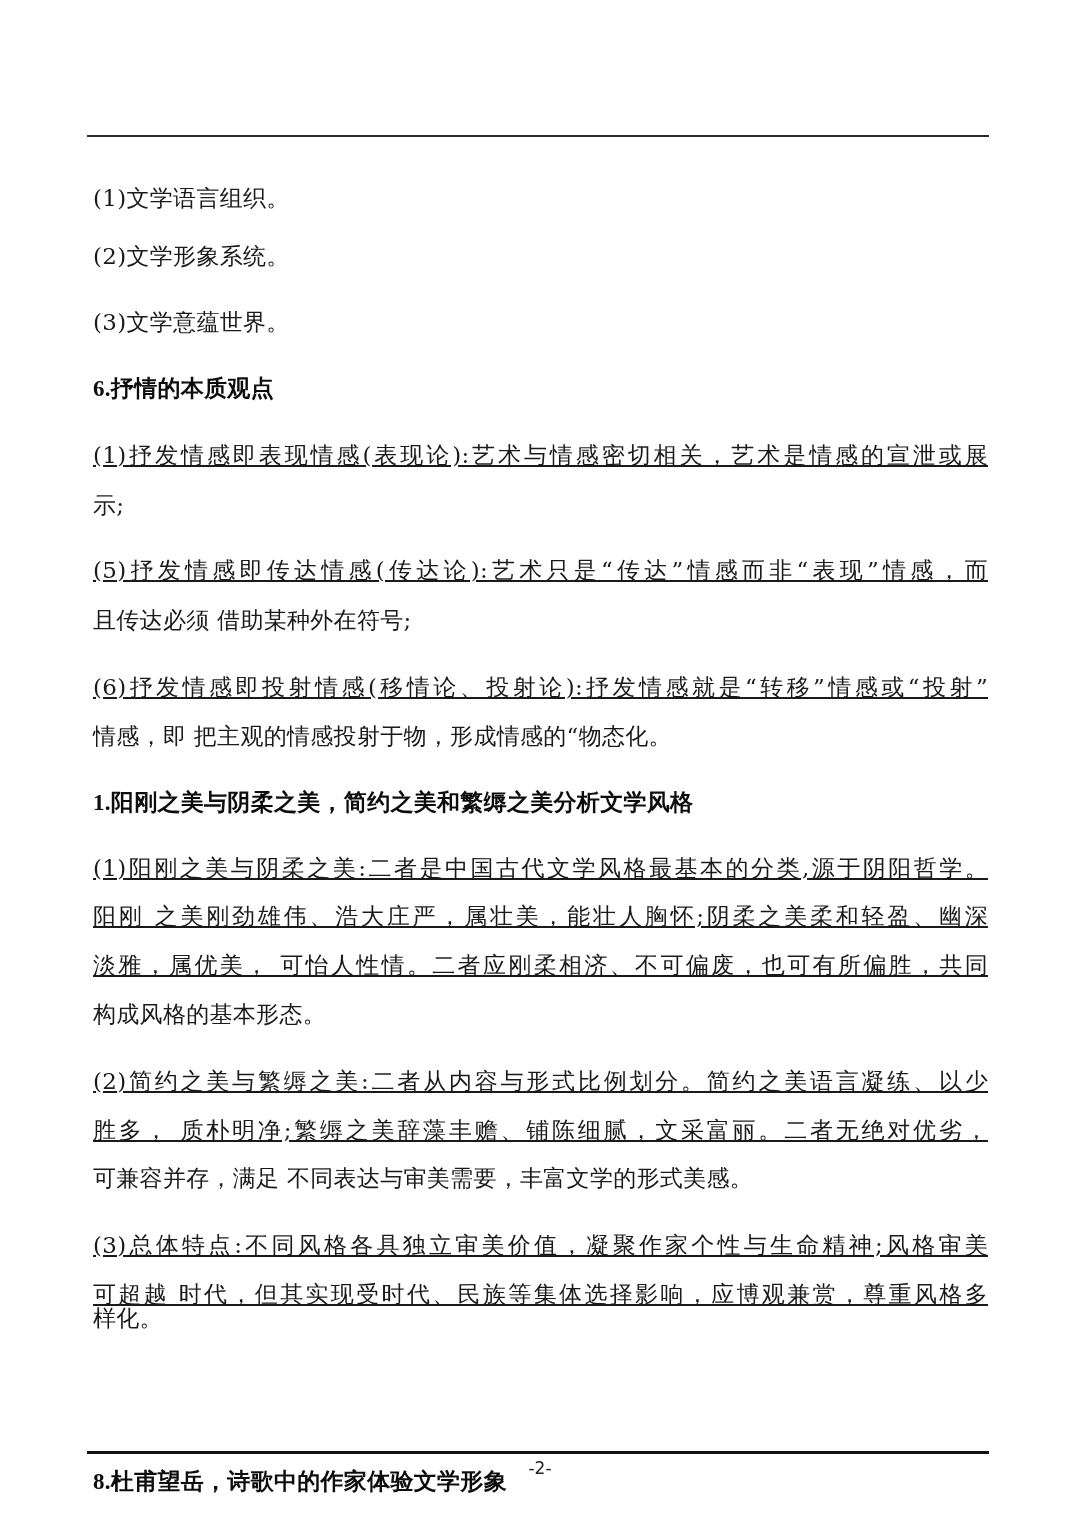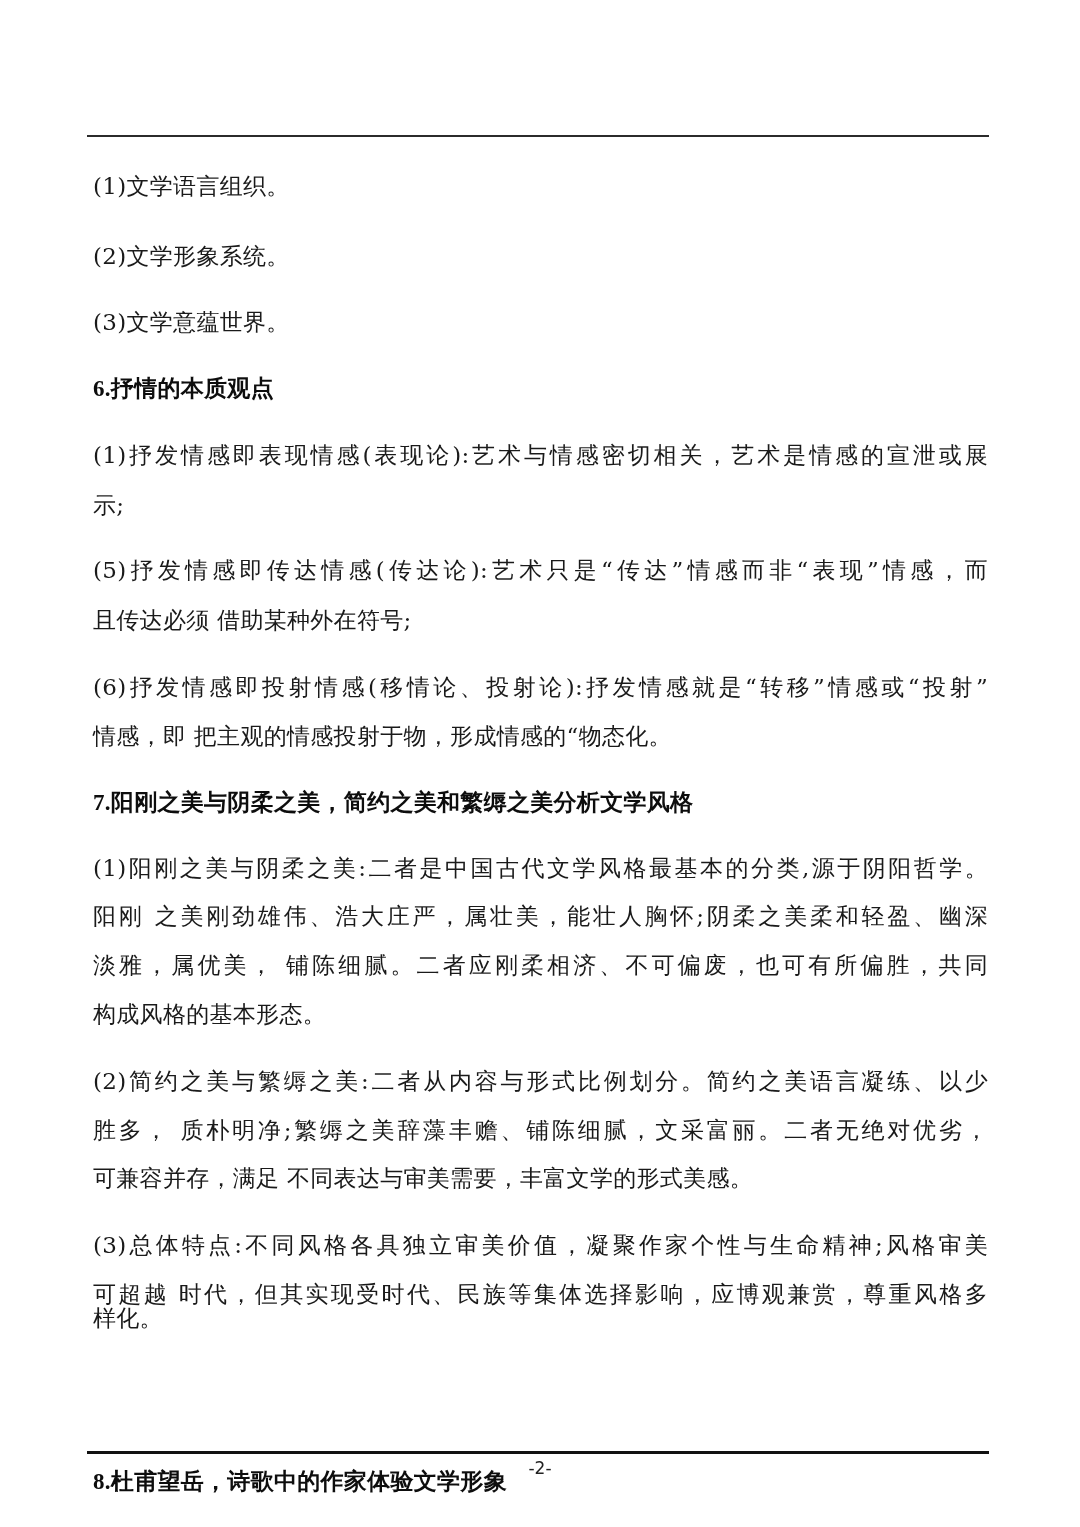--- a/index.html
+++ b/index.html
@@ -42,58 +42,59 @@
       font-family: Liberation Serif, serif;
       font-weight: bold;
       font-size: 23px;
       color: #0d0d0d;
     }
     .justify {
       width: 895px;
       text-align: justify;
       text-align-last: justify;
       white-space: normal;
+      text-decoration: underline;
     }
     .page-number {
       position: absolute;
       top: 1458px;
       left: 0;
       width: 1080px;
       text-align: center;
       font-size: 17px;
       font-family: "DejaVu Sans", "Liberation Sans", sans-serif;
       color: #222;
     }
   </style>
 </head>
 <body>
 
 <div class="rule top"></div>
 
 <div class="content">
-  <div class="line" style="top:171px">(1)文学语言组织。</div>
+  <div class="line" style="top:183px">(1)文学语言组织。</div>
   <div class="line" style="top:241px">(2)文学形象系统。</div>
   <div class="line" style="top:307px">(3)文学意蕴世界。</div>
 
   <div class="line heading" style="top:374px">6.抒情的本质观点</div>
 
   <div class="line justify" style="top:440px">(1)抒发情感即表现情感(表现论):艺术与情感密切相关，艺术是情感的宣泄或展</div>
   <div class="line" style="top:490px">示;</div>
 
   <div class="line justify" style="top:555px">(5)抒发情感即传达情感(传达论):艺术只是“传达”情感而非“表现”情感，而</div>
   <div class="line" style="top:605px">且传达必须 借助某种外在符号;</div>
 
   <div class="line justify" style="top:672px">(6)抒发情感即投射情感(移情论、投射论):抒发情感就是“转移”情感或“投射”</div>
   <div class="line" style="top:721px">情感，即 把主观的情感投射于物，形成情感的“物态化。</div>
 
-  <div class="line heading" style="top:788px">7.阳刚之美与阴柔之美，简约之美和繁缛之美分析文学风格</div>
+  <div class="line heading" style="top:788px">1.阳刚之美与阴柔之美，简约之美和繁缛之美分析文学风格</div>
 
   <div class="line justify" style="top:853px">(1)阳刚之美与阴柔之美:二者是中国古代文学风格最基本的分类,源于阴阳哲学。</div>
   <div class="line justify" style="top:901px">阳刚 之美刚劲雄伟、浩大庄严，属壮美，能壮人胸怀;阴柔之美柔和轻盈、幽深</div>
-  <div class="line justify" style="top:950px">淡雅，属优美， 铺陈细腻。二者应刚柔相济、不可偏废，也可有所偏胜，共同</div>
+  <div class="line justify" style="top:950px">淡雅，属优美， 可怡人性情。二者应刚柔相济、不可偏废，也可有所偏胜，共同</div>
   <div class="line" style="top:999px">构成风格的基本形态。</div>
 
   <div class="line justify" style="top:1066px">(2)简约之美与繁缛之美:二者从内容与形式比例划分。简约之美语言凝练、以少</div>
   <div class="line justify" style="top:1115px">胜多， 质朴明净;繁缛之美辞藻丰赡、铺陈细腻，文采富丽。二者无绝对优劣，</div>
   <div class="line" style="top:1163px">可兼容并存，满足 不同表达与审美需要，丰富文学的形式美感。</div>
 
   <div class="line justify" style="top:1230px">(3)总体特点:不同风格各具独立审美价值，凝聚作家个性与生命精神;风格审美</div>
   <div class="line justify" style="top:1279px">可超越 时代，但其实现受时代、民族等集体选择影响，应博观兼赏，尊重风格多</div>
   <div class="line" style="top:1303px">样化。</div>
 

